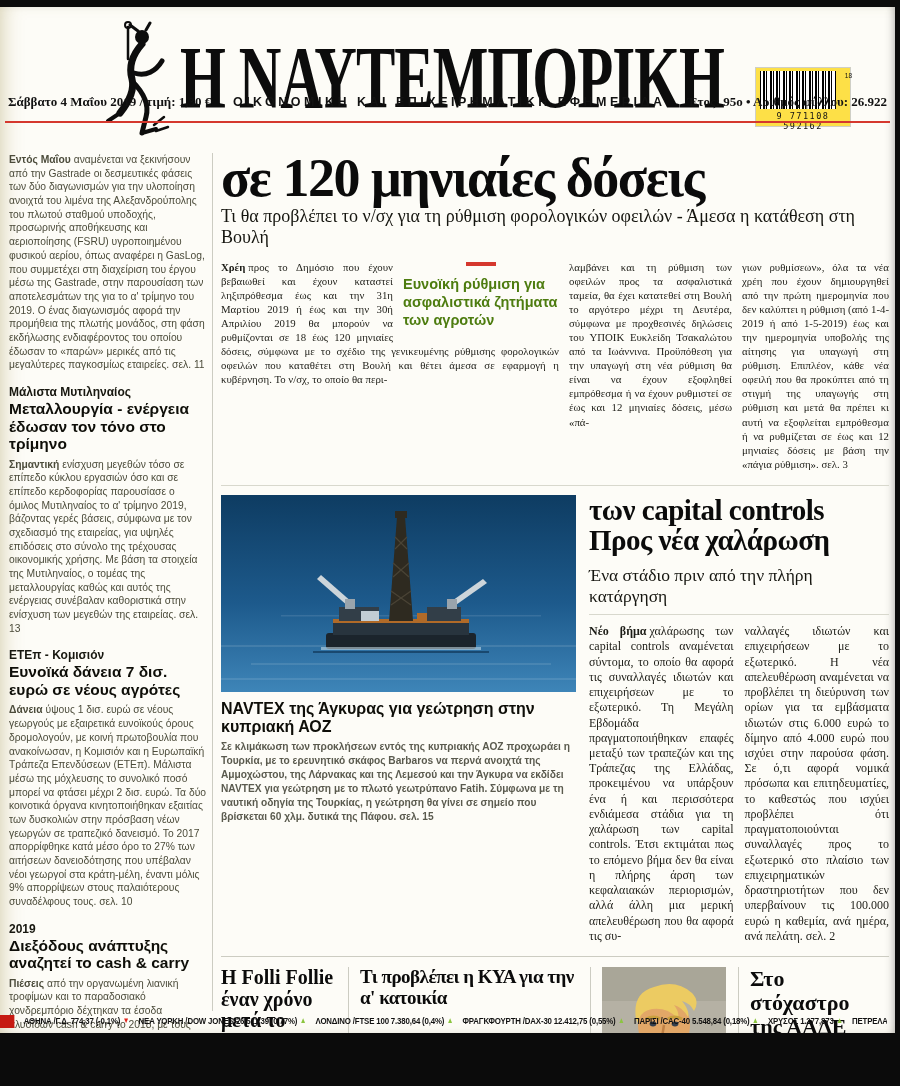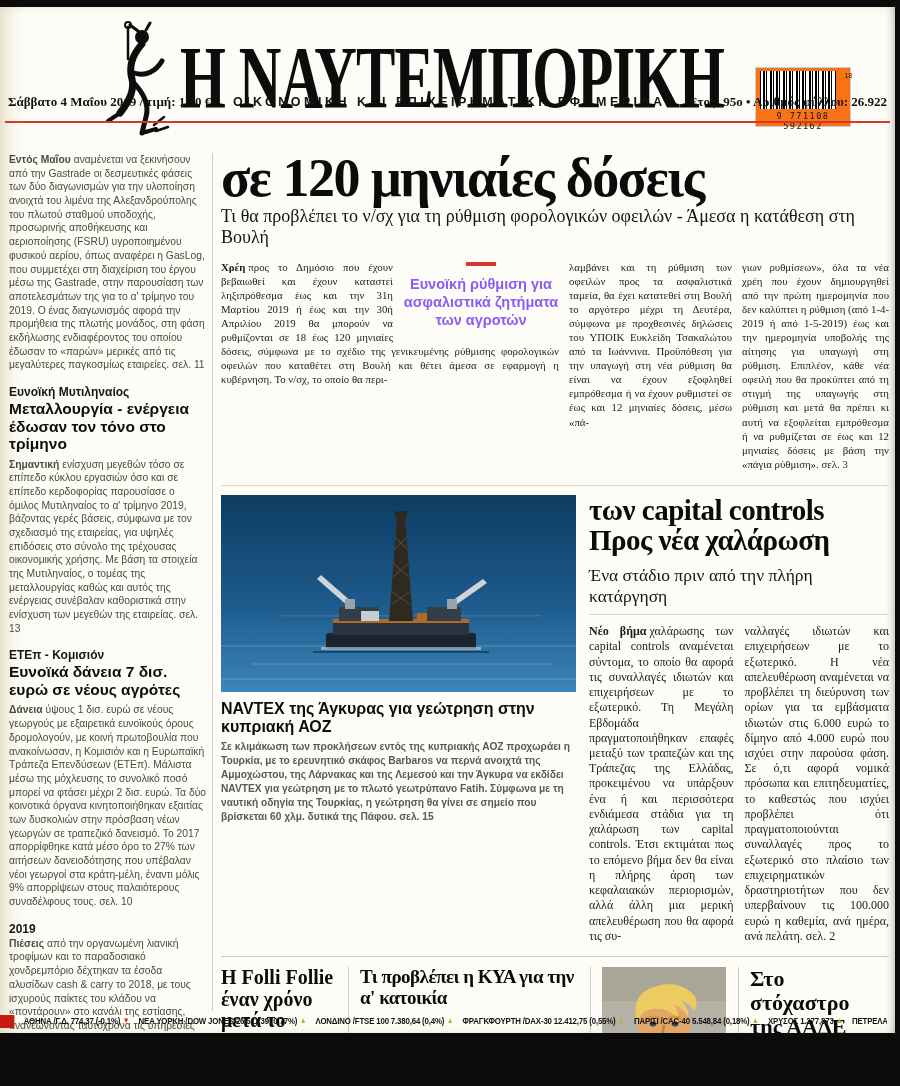--- a/index.html
+++ b/index.html
@@ -13,21 +13,21 @@
            box-shadow: inset 14px 0 22px -14px rgba(150,135,60,.45), inset -6px 0 10px -6px rgba(60,60,60,.5); }
 
   
   .masthead { position:absolute; top:12px; left:0; right:0; height:104px; }
   .hermes { position:absolute; left:98px; top:2px; width:82px; height:118px; }
   .nameplate { position:absolute; left:182px; top:6px; width:540px; height:104px;
                display:flex; align-items:center; justify-content:center; }
   .nameplate span { font-family:"Liberation Serif", serif; font-weight:bold; font-size:59px;
                letter-spacing:-1px; transform:scaleY(1.52); white-space:nowrap; color:#0c0c0c; }
   .barcode-wrap { position:absolute; right:44px; top:48px; width:96px; height:60px;
-               background:#f97316; border:1px solid #cfcfc6; padding:3px 4px 0 4px; }
+               background:#fde047; border:1px solid #cfcfc6; padding:3px 4px 0 4px; }
   .barcode-bars { height:38px; margin-right:10px;
                background:repeating-linear-gradient(90deg,#000 0 1px,#fff 1px 3px,#000 3px 5px,#fff 5px 6px,#000 6px 7px,#fff 7px 10px,#000 10px 12px,#fff 12px 13px); }
   .barcode-num { font-size:8.5px; letter-spacing:1.5px; text-align:center; margin-top:2px; font-family:"DejaVu Sans Mono", monospace; }
   .barcode-addon { position:absolute; right:-2px; top:4px; font-size:6.5px; }
   .info-row { position:absolute; left:8px; right:8px; bottom:13px;
               display:flex; justify-content:space-between; align-items:baseline; }
   .info-date, .info-issue { font-family:"Liberation Serif", serif; font-weight:bold; font-size:13px; }
   .info-tagline { font-weight:bold; font-size:12.5px; letter-spacing:3.5px; }
   .red-rule { position:absolute; left:5px; right:5px; bottom:0; height:2px; background:#d5382e; }
 
@@ -44,23 +44,23 @@
   
   .main { position:absolute; left:221px; top:143px; width:668px; }
   .lead-headline { font-family:"Liberation Serif", serif; font-weight:bold;
                    font-size:54px; line-height:1.04; letter-spacing:-1.5px; color:#0b0b0b; }
   .lead-headline span { display:block; }
   .lead-deck { font-family:"Liberation Serif", serif; font-size:18px; color:#15150f; }
   .lead-body { display:flex; gap:10px; margin-top:12px;
                font-family:"Liberation Serif", serif; font-size:10.8px; line-height:1.3;
                text-align:justify; color:#1c1c16; }
   .lbc1 { width:338px; } .lbc2 { width:163px; } .lbc3 { flex:1; }
-  .agro-box { float:right; width:156px; margin:2px 0 6px 10px; text-align:center;
+  .agro-box { float:right; width:156px; margin:2px 0 6px 10px; text-align:left;
               font-family:"Liberation Sans", sans-serif; font-weight:bold; font-size:14.5px;
-              line-height:1.25; color:#8b5cf6; }
+              line-height:1.25; color:#4d7c0f; }
   .agro-dash { width:30px; height:4px; background:#d5382e; margin:0 auto 9px auto; }
 
   
   .photo-row { display:flex; gap:13px; margin-top:14px; padding-top:9px; border-top:1px solid #d8d8cd; }
   .photo-col { width:355px; }
   .rig-photo { width:355px; height:197px; display:block; }
   .caption-title { font-weight:bold; font-size:16px; margin-top:8px; color:#0e0e08; }
   .caption-body { font-weight:bold; font-size:10.2px; line-height:1.38; color:#5a5a4e; margin-top:4px; }
   .cc-col { flex:1; }
   .cc-title { font-family:"Liberation Serif", serif; font-weight:bold; font-size:29px;
@@ -130,33 +130,34 @@
     <div class="red-rule"></div>
   </header>
 
   <aside class="sidebar">
 
     <article class="sb-article">
       <p class="sb-body"><b class="lead-in">Εντός Μαΐου</b><span>αναμένεται να ξεκινήσουν από την Gastrade οι δεσμευτικές φάσεις των δύο διαγωνισμών για την υλοποίηση ανοιχτά του λιμένα της Αλεξανδρούπολης του πλωτού σταθμού υποδοχής, προσωρινής αποθήκευσης και αεριοποίησης (FSRU) υγροποιημένου φυσικού αερίου, όπως αναφέρει η GasLog, που συμμετέχει στη διαχείριση του έργου μέσω της Gastrade, στην παρουσίαση των αποτελεσμάτων της για το α' τρίμηνο του 2019. Ο ένας διαγωνισμός αφορά την προμήθεια της πλωτής μονάδος, στη φάση εκδήλωσης ενδιαφέροντος του οποίου έδωσαν το «παρών» μερικές από τις μεγαλύτερες παγκοσμίως εταιρείες. σελ. 11</span></p>
     </article>
 
     <article class="sb-article">
-      <div class="sb-kicker">Ευνοϊκή Μυτιληναίος</div>
+      <div class="sb-kicker">Μάλιστα Μυτιληναίος</div>
       <h3 class="sb-title">Μεταλλουργία - ενέργεια έδωσαν τον τόνο στο τρίμηνο</h3>
       <p class="sb-body"><b class="lead-in">Σημαντική</b><span>ενίσχυση μεγεθών τόσο σε επίπεδο κύκλου εργασιών όσο και σε επίπεδο κερδοφορίας παρουσίασε ο όμιλος Μυτιληναίος το α' τρίμηνο 2019, βάζοντας γερές βάσεις, σύμφωνα με τον σχεδιασμό της εταιρείας, για υψηλές επιδόσεις στο σύνολο της τρέχουσας οικονομικής χρήσης. Με βάση τα στοιχεία της Μυτιληναίος, ο τομέας της μεταλλουργίας καθώς και αυτός της ενέργειας συνέβαλαν καθοριστικά στην ενίσχυση των μεγεθών της εταιρείας. σελ. 13</span></p>
     </article>
 
     <article class="sb-article">
       <div class="sb-kicker">ΕΤΕπ - Κομισιόν</div>
       <h3 class="sb-title">Ευνοϊκά δάνεια 7 δισ. ευρώ σε νέους αγρότες</h3>
       <p class="sb-body"><b class="lead-in">Δάνεια</b><span>ύψους 1 δισ. ευρώ σε νέους γεωργούς με εξαιρετικά ευνοϊκούς όρους δρομολογούν, με κοινή πρωτοβουλία που ανακοίνωσαν, η Κομισιόν και η Ευρωπαϊκή Τράπεζα Επενδύσεων (ΕΤΕπ). Μάλιστα μέσω της μόχλευσης το συνολικό ποσό μπορεί να φτάσει μέχρι 2 δισ. ευρώ. Τα δύο κοινοτικά όργανα κινητοποιήθηκαν εξαιτίας των δυσκολιών στην πρόσβαση νέων γεωργών σε τραπεζικό δανεισμό. Το 2017 απορρίφθηκε κατά μέσο όρο το 27% των αιτήσεων δανειοδότησης που υπέβαλαν νέοι γεωργοί στα κράτη-μέλη, έναντι μόλις 9% απορρίψεων στους παλαιότερους συναδέλφους τους. σελ. 10</span></p>
     </article>
 
     <article class="sb-article">
       <div class="sb-kicker">2019</div>
+      <h3 class="sb-title">Διεξόδους ανάπτυξης αναζητεί το cash &amp; carry</h3>
       <p class="sb-body"><b class="lead-in">Πιέσεις</b><span>από την οργανωμένη λιανική τροφίμων και το παραδοσιακό χονδρεμπόριο δέχτηκαν τα έσοδα αλυσίδων cash &amp; carry το 2018, με τους ισχυρούς παίκτες του κλάδου να «ποντάρουν» στο κανάλι της εστίασης, ανανεώνοντας ταυτόχρονα τις υπηρεσίες που προσφέρουν στους πελάτες τους είτε μέσω ηλεκτρονικών πωλήσεων είτε μέσω άλλων εφαρμογών εξυπηρέτησης. σελ. 12</span></p>
     </article>
 
   </aside>
 
   <div class="v-divider"></div>
 
   <main class="main">
 
     <article>

